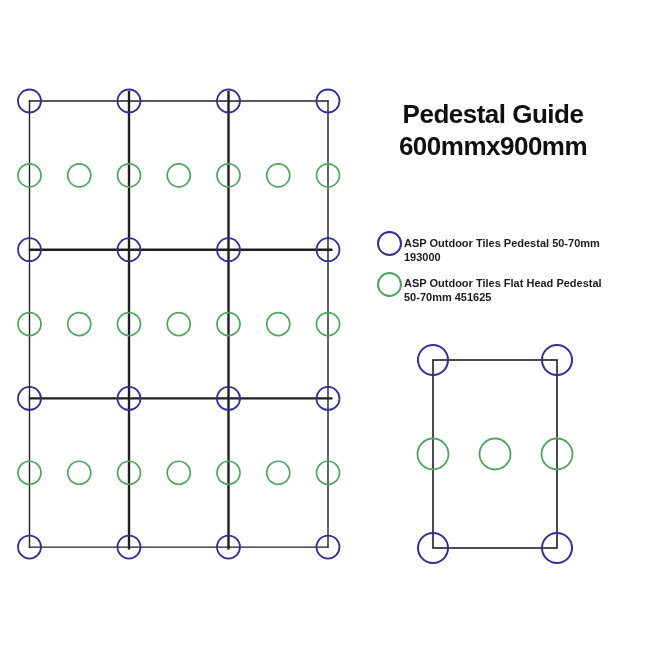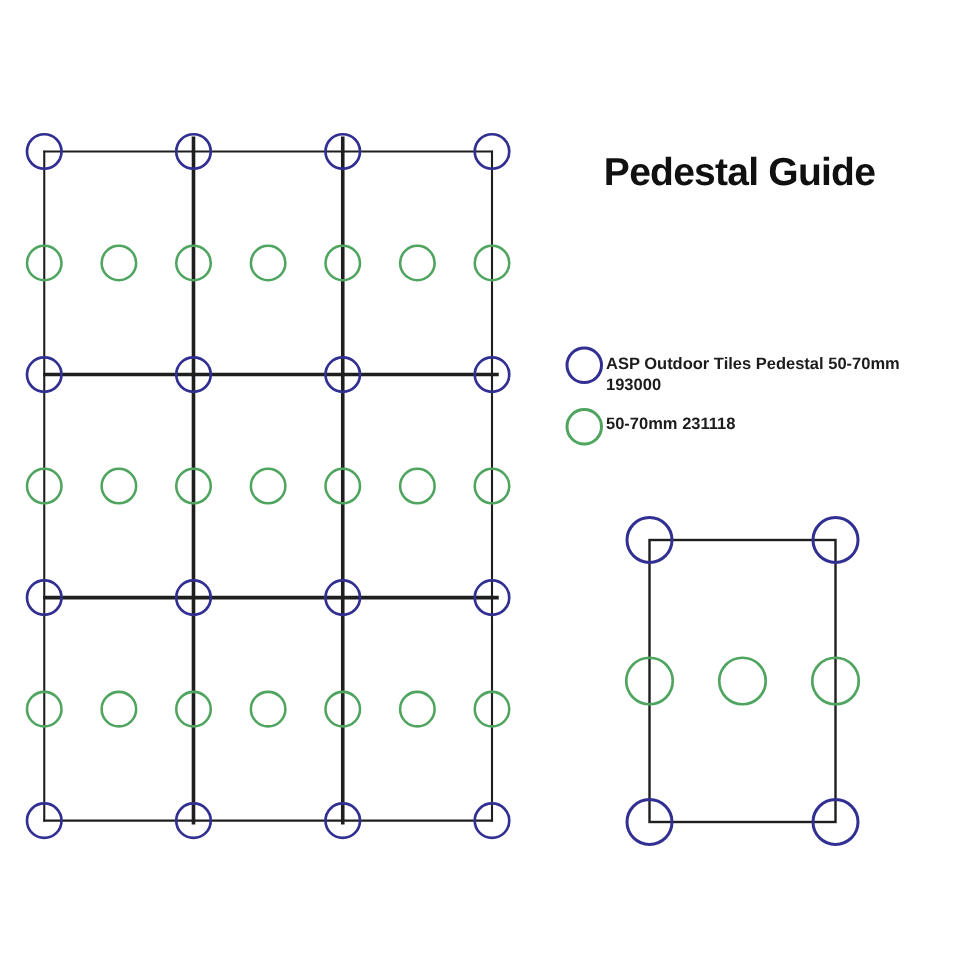--- a/index.html
+++ b/index.html
@@ -120,28 +120,30 @@
       <circle cx="557" cy="360" r="15" fill="none" stroke="#322f93" stroke-width="2"></circle>
       <circle cx="433" cy="548" r="15" fill="none" stroke="#322f93" stroke-width="2"></circle>
       <circle cx="557" cy="548" r="15" fill="none" stroke="#322f93" stroke-width="2"></circle>
       <circle cx="433" cy="454" r="15.5" fill="none" stroke="#4fa55f" stroke-width="1.8"></circle>
       <circle cx="495" cy="454" r="15.5" fill="none" stroke="#4fa55f" stroke-width="1.8"></circle>
       <circle cx="557" cy="454" r="15.5" fill="none" stroke="#4fa55f" stroke-width="1.8"></circle>
     </svg>
 
   <div id="title-block">
     <div>Pedestal Guide</div>
+    <div>600mmx900mm</div>
   </div>
 
   <div id="legend">
     <div class="legend-swatch" id="legend-swatch-pedestal" style="border-color: rgb(50, 47, 147);"></div>
     <div class="legend-text" id="legend-text-pedestal">
       <div>ASP Outdoor Tiles Pedestal 50-70mm</div>
       <div>193000</div>
     </div>
 
     <div class="legend-swatch" id="legend-swatch-flathead" style="border-color: rgb(79, 165, 95);"></div>
     <div class="legend-text" id="legend-text-flathead">
-      <div>50-70mm 231118</div>
+      <div>ASP Outdoor Tiles Flat Head Pedestal</div>
+      <div>50-70mm 451625</div>
     </div>
   </div>
 
 </div>
 
 </body></html>

